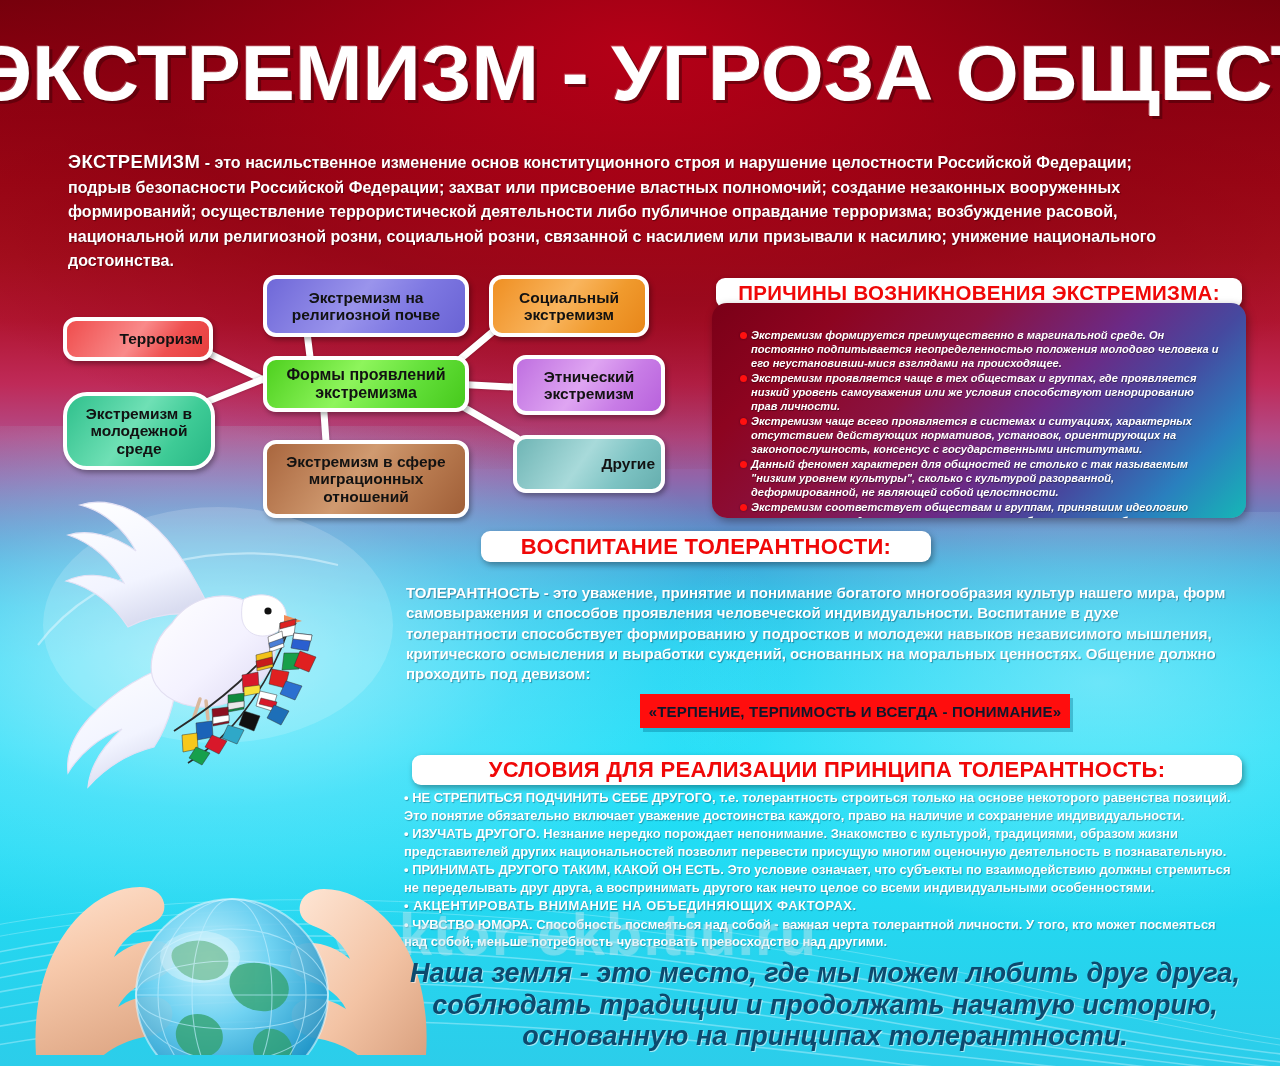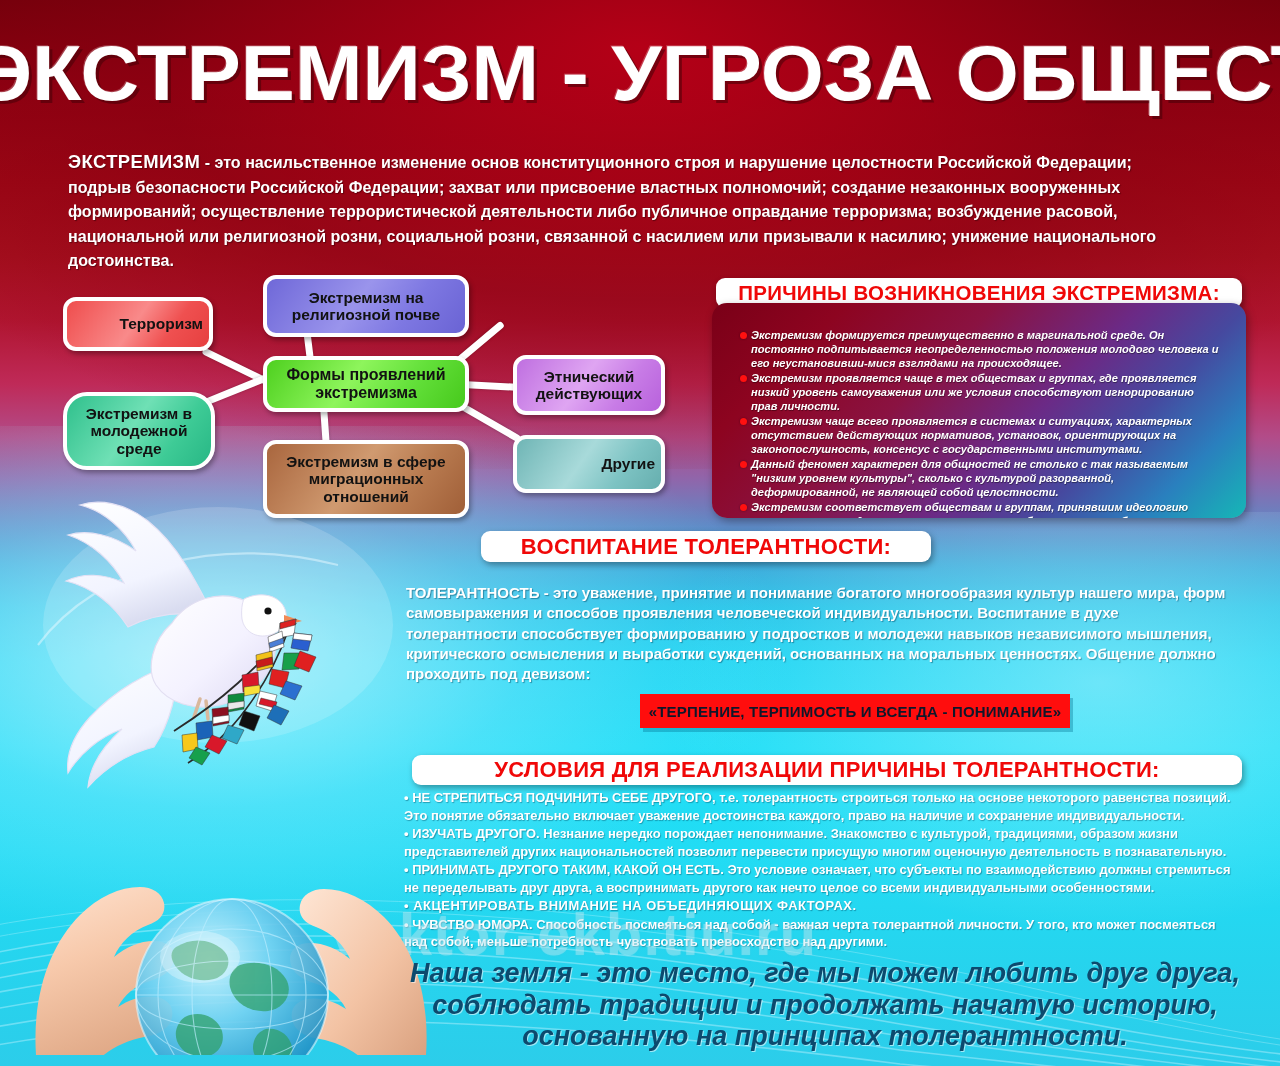--- a/index.html
+++ b/index.html
@@ -196,35 +196,38 @@
   <div class="diagram">
 
     <div class="dline" style="left:148px;top:72px;width:78px;height:7px;transform:rotate(26deg);transform-origin:left center;"></div>
     <div class="dline" style="left:252px;top:54px;width:44px;height:7px;transform:rotate(83deg);transform-origin:left center;"></div>
     <div class="dline" style="left:388px;top:95px;width:78px;height:7px;transform:rotate(-40deg);transform-origin:left center;"></div>
     <div class="dline" style="left:150px;top:124px;width:80px;height:7px;transform:rotate(-22deg);transform-origin:left center;"></div>
     <div class="dline" style="left:390px;top:105px;width:78px;height:7px;transform:rotate(3deg);transform-origin:left center;"></div>
     <div class="dline" style="left:268px;top:120px;width:60px;height:7px;transform:rotate(86deg);transform-origin:left center;"></div>
     <div class="dline" style="left:390px;top:118px;width:86px;height:7px;transform:rotate(30deg);transform-origin:left center;"></div>
 
-    <div class="dnode" style="left:8px;top:22px;width:150px;height:54px;background:linear-gradient(125deg,#ef4d4d 0%,#f98a8a 48%,#ef5050 72%,#e63f3f 100%);">
+    <div class="dnode" style="left:8px;top:42px;width:150px;height:44px;background:linear-gradient(125deg,#ef4d4d 0%,#f98a8a 48%,#ef5050 72%,#e63f3f 100%);">
       <span>Терроризм</span>
     </div>
 
     <div class="dnode" style="left:208px;top:0px;width:206px;height:62px;background:linear-gradient(125deg,#6f68d8 0%,#9a94ec 45%,#7e78e2 70%,#6a63d4 100%);">
       <span>Экстремизм на религиозной почве</span>
     </div>
 
+    <div class="dnode" style="left:434px;top:0px;width:160px;height:62px;background:linear-gradient(125deg,#ef8f22 0%,#f9b55e 45%,#f09a2d 72%,#e8861a 100%);">
+      <span>Социальный экстремизм</span>
+    </div>
 
     <div class="dnode" style="left:8px;top:117px;width:152px;height:78px;background:linear-gradient(125deg,#2fc08c 0%,#6fe0b5 45%,#3ecb96 72%,#28b785 100%);border-radius:24px;">
       <span>Экстремизм в молодежной среде</span>
     </div>
 
     <div class="dnode" style="left:458px;top:80px;width:152px;height:60px;background:linear-gradient(125deg,#bf6fe0 0%,#dfa5f2 45%,#c87ce6 72%,#b862dc 100%);">
-      <span>Этнический действующих</span>
+      <span>Этнический экстремизм</span>
     </div>
 
     <div class="dnode" style="left:208px;top:165px;width:206px;height:78px;background:linear-gradient(125deg,#a9663e 0%,#d09a70 45%,#b87a4f 72%,#a05f38 100%);">
       <span>Экстремизм в сфере миграционных отношений</span>
     </div>
 
     <div class="dnode" style="left:458px;top:160px;width:152px;height:58px;background:linear-gradient(125deg,#6fb5b5 0%,#a8dada 45%,#7dc3c3 72%,#66aeae 100%);">
       <span>Другие</span>
     </div>
 
@@ -255,21 +258,21 @@
 
   <div class="tol-body">
     <span>ТОЛЕРАНТНОСТЬ</span><span> - это уважение, принятие и понимание богатого многообразия культур нашего мира, форм самовыражения и способов проявления человеческой индивидуальности. Воспитание в духе толерантности способствует формированию у подростков и молодежи навыков независимого мышления, критического осмысления и выработки суждений, основанных на моральных ценностях. Общение должно проходить под девизом:</span>
   </div>
 
   <div class="motto">
     <span>«ТЕРПЕНИЕ, ТЕРПИМОСТЬ И ВСЕГДА - ПОНИМАНИЕ»</span>
   </div>
 
   <div class="plaque" style="left:412px;top:755px;width:830px;height:30px;font-size:22px;">
-    <span>УСЛОВИЯ ДЛЯ РЕАЛИЗАЦИИ ПРИЧИНЫ ТОЛЕРАНТНОСТИ:</span>
+    <span>УСЛОВИЯ ДЛЯ РЕАЛИЗАЦИИ ПРИНЦИПА ТОЛЕРАНТНОСТЬ:</span>
   </div>
 
   <div class="cond-body">
     <p>• НЕ СТРЕПИТЬСЯ ПОДЧИНИТЬ СЕБЕ ДРУГОГО, т.е. толерантность строиться только на основе некоторого равенства позиций. Это понятие обязательно включает уважение достоинства каждого, право на наличие и сохранение индивидуальности.</p>
     <p>• ИЗУЧАТЬ ДРУГОГО. Незнание нередко порождает непонимание. Знакомство с культурой, традициями, образом жизни представителей других национальностей позволит перевести присущую многим оценочную деятельность в познавательную.</p>
     <p>• ПРИНИМАТЬ ДРУГОГО ТАКИМ, КАКОЙ ОН ЕСТЬ. Это условие означает, что субъекты по взаимодействию должны стремиться не переделывать друг друга, а воспринимать другого как нечто целое со всеми индивидуальными особенностями.</p>
     <p class="cap">• АКЦЕНТИРОВАТЬ ВНИМАНИЕ НА ОБЪЕДИНЯЮЩИХ ФАКТОРАХ.</p>
     <p>• ЧУВСТВО ЮМОРА. Способность посмеяться над собой - важная черта толерантной личности. У того, кто может посмеяться над собой, меньше потребность чувствовать превосходство над другими.</p>
   </div>
 

